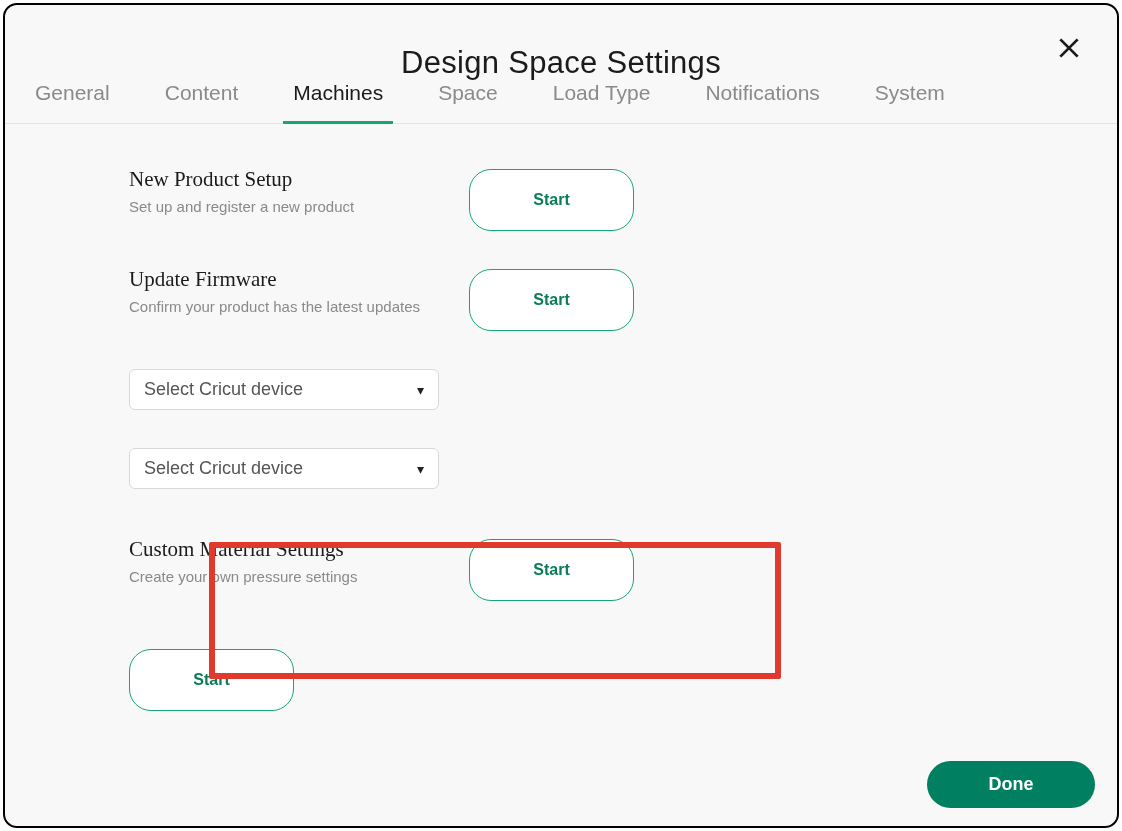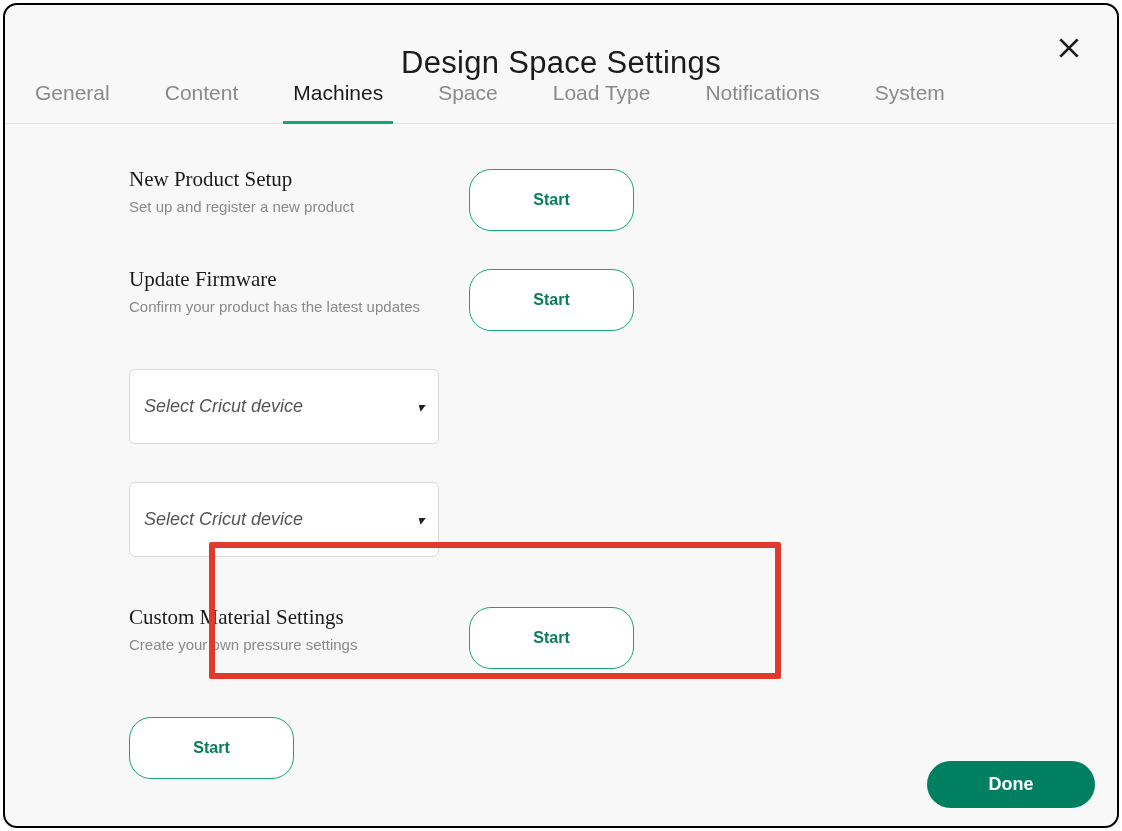--- a/index.html
+++ b/index.html
@@ -103,29 +103,28 @@
       border-radius: 22px;
       padding: 21px 0;
       width: 165px;
       text-align: center;
       cursor: pointer;
     }
     .select {
       background: #fff;
       border: 1px solid #d8d8d8;
       border-radius: 6px;
-      padding: 26px 14px;
+      padding: 9px 14px;
       width: 310px;
       font-size: 18px;
       color: #555;
       display: flex;
       justify-content: space-between;
       align-items: center;
       cursor: pointer;
-      font-style: italic;
     }
     .select .chev { font-size: 14px; color: #222; }
     .highlight-box {
       position: absolute;
       border: 6px solid #e03a2f;
       border-radius: 2px;
       left: 204px;
       top: 537px;
       width: 572px;
       height: 137px;

